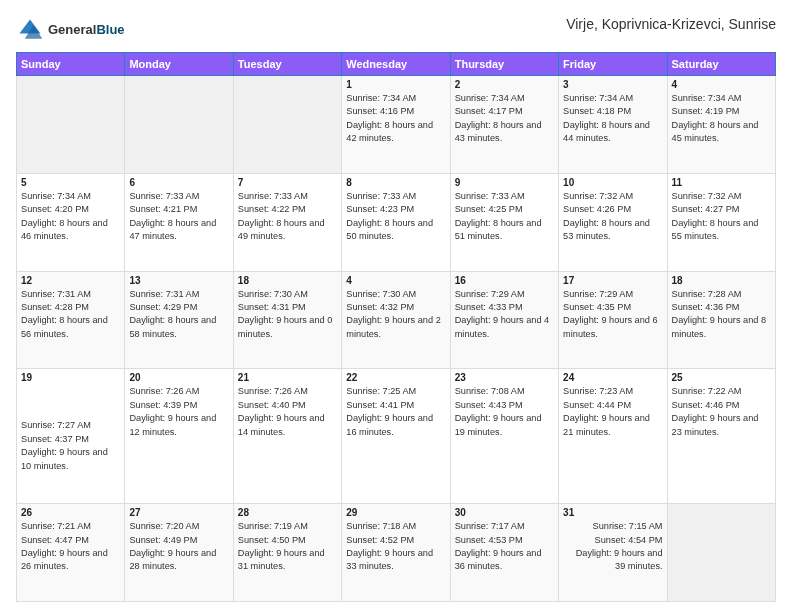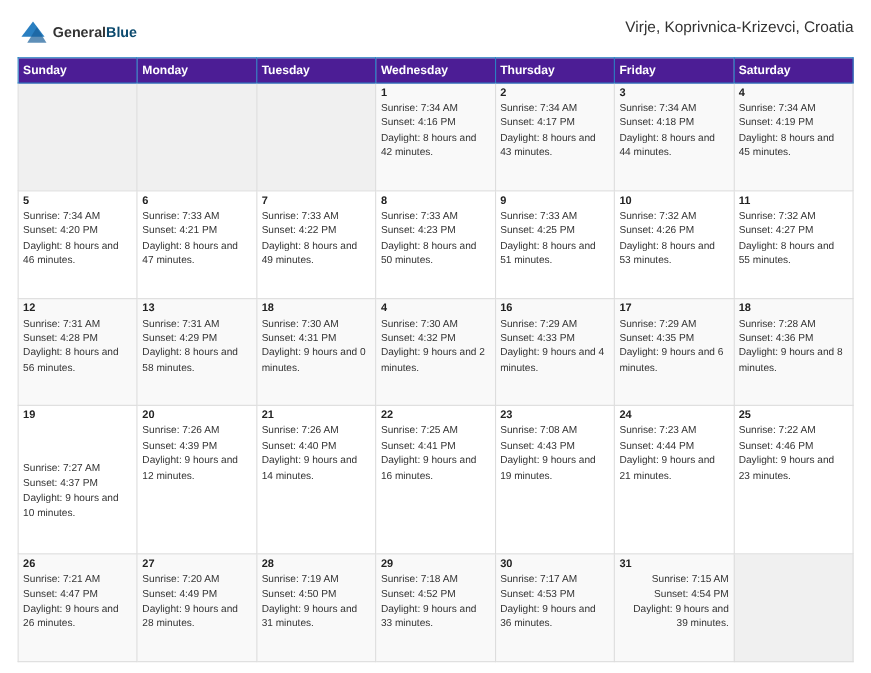--- a/index.html
+++ b/index.html
@@ -55,21 +55,21 @@
       color: #333;
     }
     .calendar {
       flex: 1;
       border: 1px solid #ccc;
       border-collapse: collapse;
       width: 100%;
       table-layout: fixed;
     }
     .calendar thead tr th {
-      background: #4c1d95;
+      background: #8b5cf6;
       color: #fff;
       font-size: 11px;
       font-weight: bold;
       padding: 5px 4px;
       text-align: left;
       border: 1px solid #2a7fc1;
     }
     .calendar tbody tr td {
       vertical-align: top;
       border: 1px solid #ddd;
@@ -109,21 +109,21 @@
       <svg class="logo-icon" viewBox="0 0 32 32">
         <polygon points="16,4 28,20 4,20" fill="#2a7fc1"></polygon>
         <polygon points="20,10 30,26 10,26" fill="#1a5f9a" opacity="0.7"></polygon>
       </svg>
       <div class="logo-text">
         <span class="logo-general">General</span>
         <span class="logo-blue">Blue</span>
       </div>
     </div>
     <div class="title-block">
-      <h2>Virje, Koprivnica-Krizevci, Croatia</h2>
+      <h2>Virje, Koprivnica-Krizevci, Sunrise</h2>
     </div>
   </div>
 
   <table class="calendar">
     <thead>
       <tr>
 
       <th>Sunday</th>
           <th>Monday</th>
           <th>Tuesday</th>

